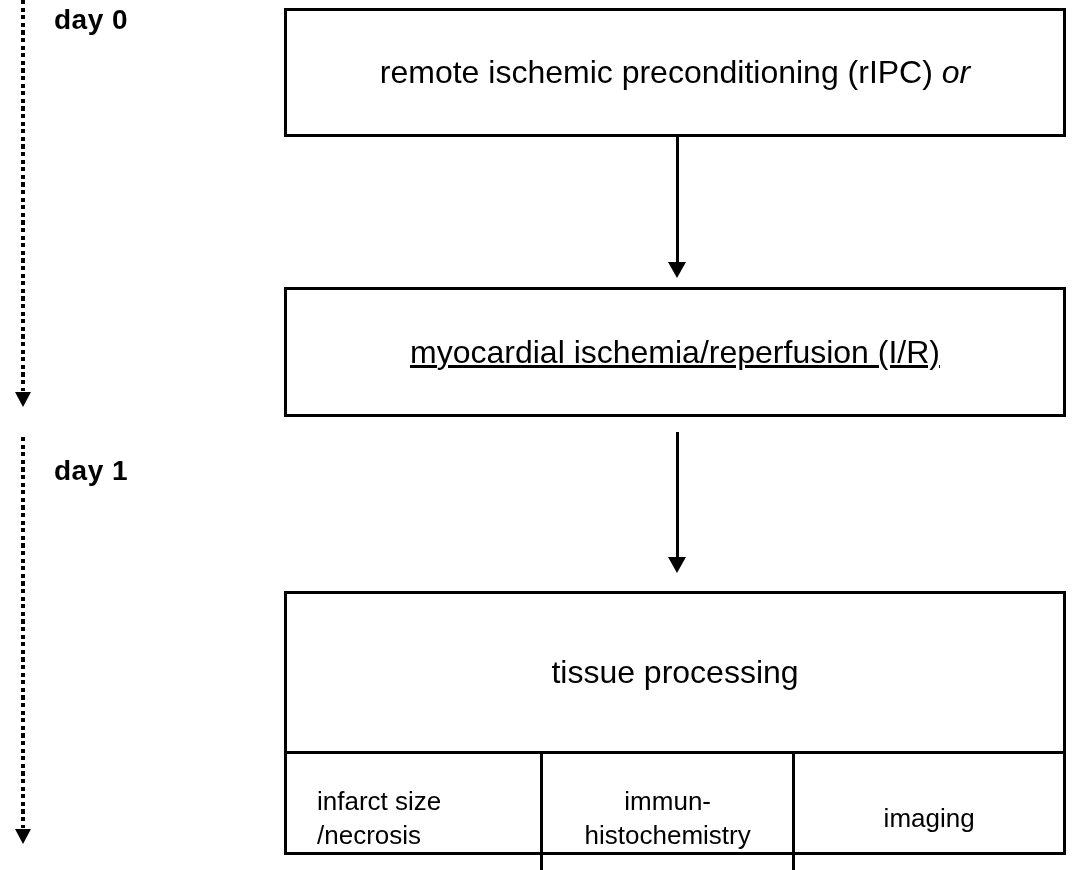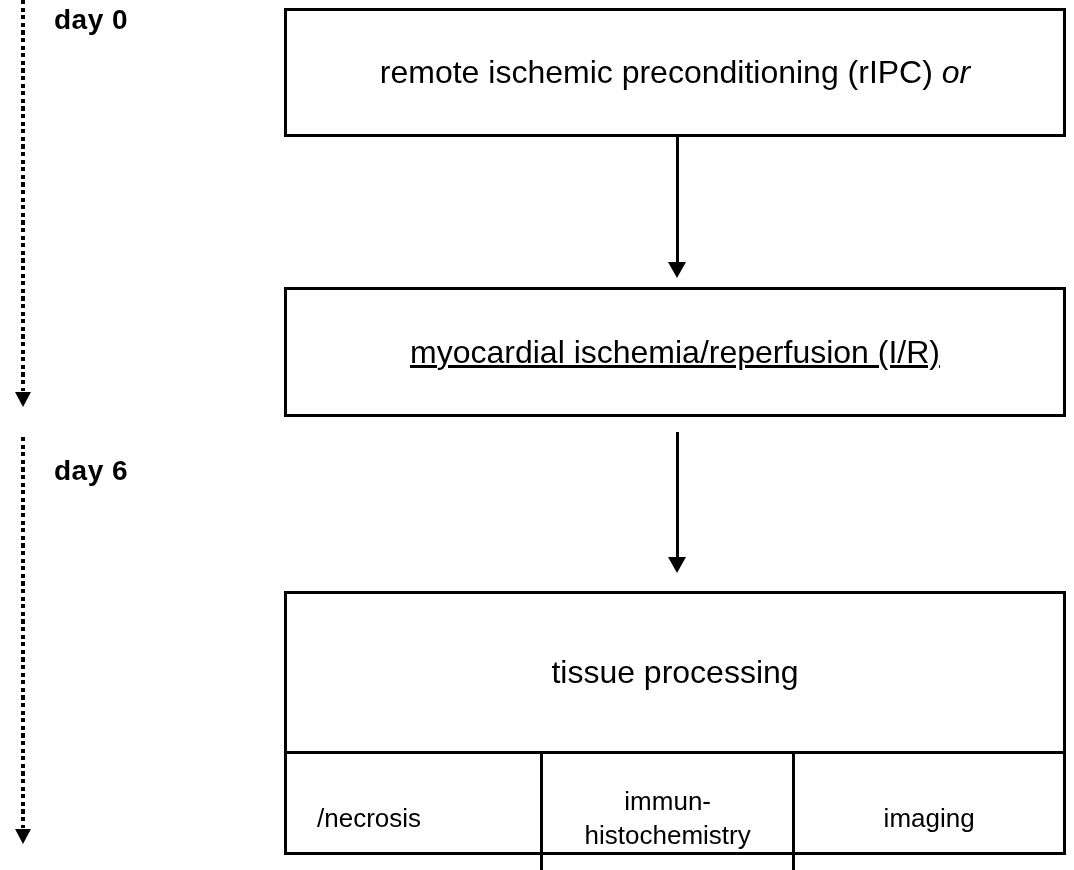--- a/index.html
+++ b/index.html
@@ -133,41 +133,42 @@
 <body>
 
 <div id="canvas">
 
   <div class="dotted-line seg1"></div>
   <div class="arrowhead timeline-head h1"></div>
   <div class="day-label day0">day 0</div>
 
   <div class="dotted-line seg2"></div>
   <div class="arrowhead timeline-head h2"></div>
-  <div class="day-label day1">day 6</div>
+  <div class="day-label day1">day 1</div>
 
   <div class="flow-box box1">
     <div><span>remote ischemic preconditioning (rIPC)</span> <span class="it">or</span></div>
   </div>
 
   <div class="arrow-line a1"></div>
   <div class="arrowhead flow-head h1"></div>
 
   <div class="flow-box box2">
     <div>myocardial ischemia/reperfusion (I/R)</div>
   </div>
 
   <div class="arrow-line a2"></div>
   <div class="arrowhead flow-head h2"></div>
 
   <div class="flow-box box3">
     <div class="box3-header">tissue processing</div>
     <div class="box3-row">
       <div class="cell cell1">
         <div>
+          <div>infarct size</div>
           <div>/necrosis</div>
         </div>
       </div>
       <div class="cell cell2">
         <div>
           <div>immun-</div>
           <div>histochemistry</div>
         </div>
       </div>
       <div class="cell cell3">

